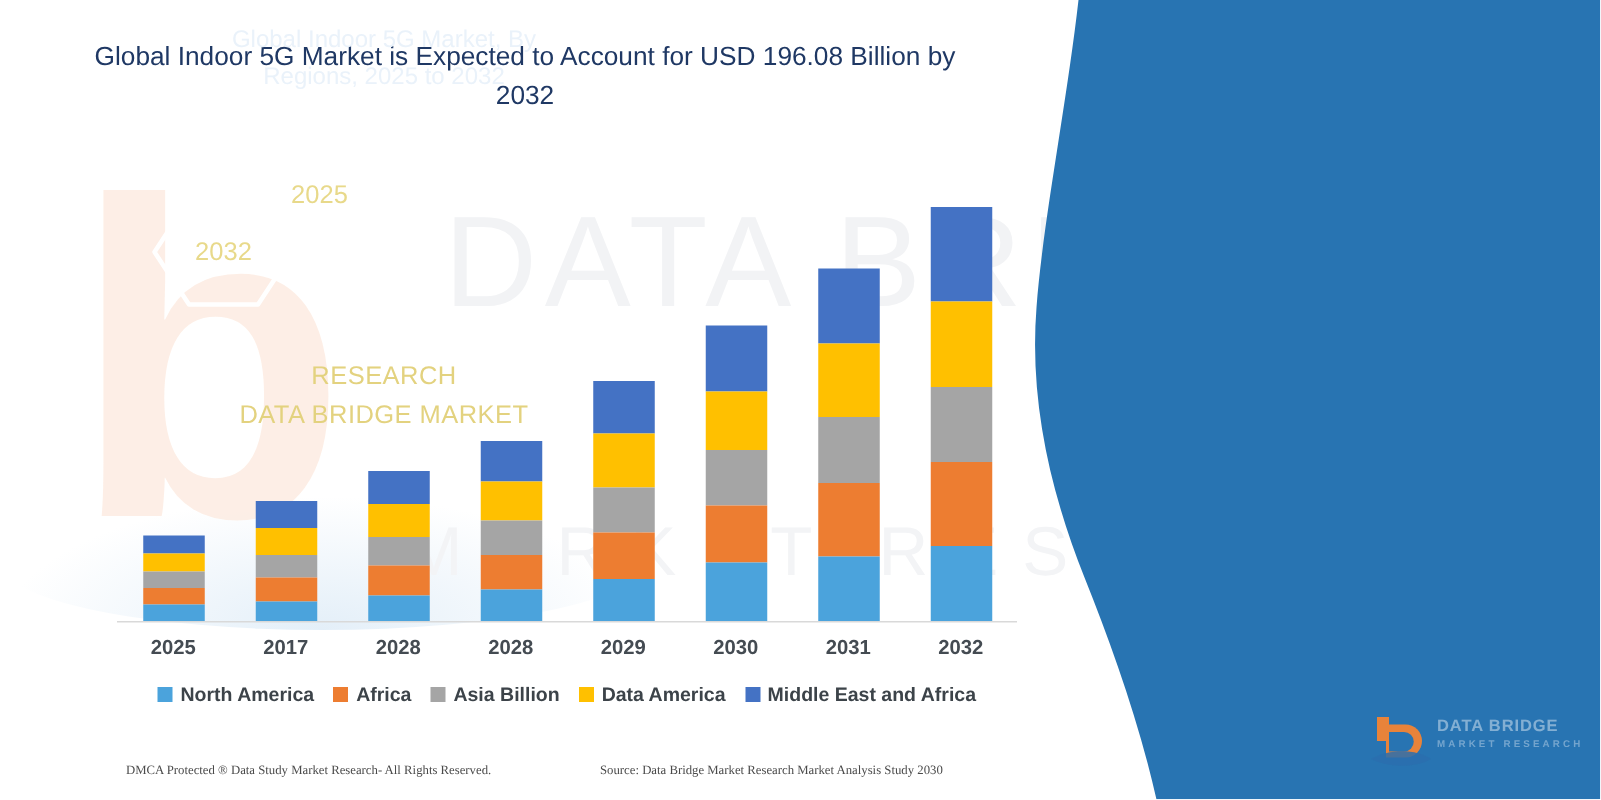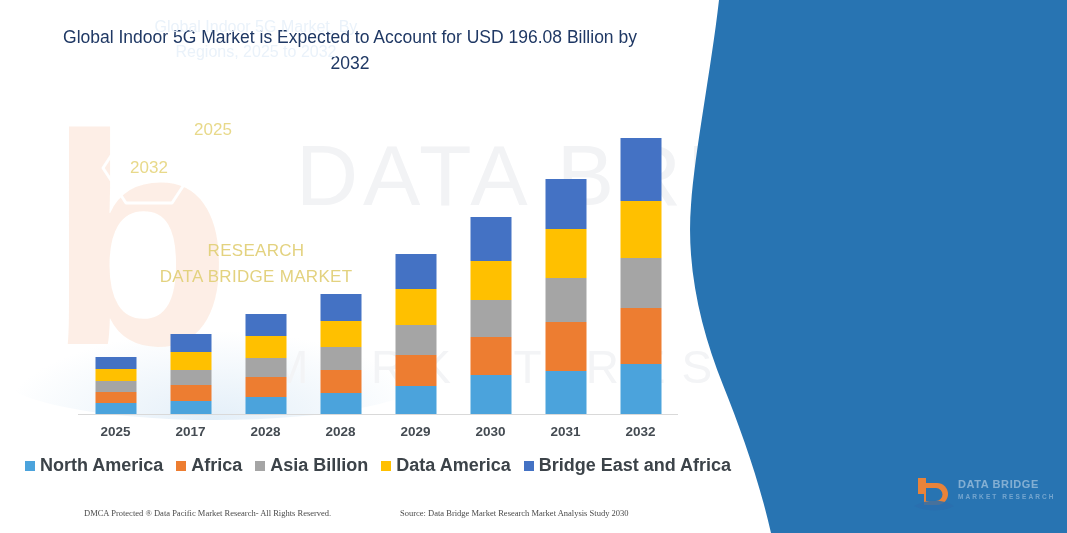--- a/index.html
+++ b/index.html
@@ -63,21 +63,21 @@
     font-size:13.5px;font-weight:700;
   }
 
   
   .legend{
     position:absolute;left:78px;top:455px;width:600px;
     display:flex;justify-content:center;align-items:center;gap:13px;
   }
   .legend-item{display:flex;align-items:center;gap:5px;white-space:nowrap;}
   .legend-swatch{width:10px;height:10px;display:inline-block;}
-  .legend-label{font-size:18px;font-weight:700;color:#3c4349;}
+  .legend-label{font-size:13px;font-weight:700;color:#3c4349;}
 
   
   .footer-left{
     position:absolute;left:84px;top:508px;
     font-family:"Liberation Serif", serif;
     font-size:8.5px;color:#4a4a4a;white-space:nowrap;
   }
   .footer-right{
     position:absolute;left:400px;top:508px;
     font-family:"Liberation Serif", serif;
@@ -234,25 +234,25 @@
       <div class="legend-item">
         <span class="legend-swatch" style="background: rgb(165, 165, 165);"></span>
         <span class="legend-label">Asia Billion</span>
       </div>
       <div class="legend-item">
         <span class="legend-swatch" style="background: rgb(255, 192, 0);"></span>
         <span class="legend-label">Data America</span>
       </div>
       <div class="legend-item">
         <span class="legend-swatch" style="background: rgb(68, 114, 196);"></span>
-        <span class="legend-label">Bridge East and Africa</span>
-      </div>
-    </div>
-
-  <div class="footer-left">DMCA Protected ® Data Pacific Market Research-  All Rights Reserved.</div>
+        <span class="legend-label">Middle East and Africa</span>
+      </div>
+    </div>
+
+  <div class="footer-left">DMCA Protected ® Data Study Market Research-  All Rights Reserved.</div>
   <div class="footer-right">Source: Data Bridge Market Research  Market Analysis Study 2030</div>
 
   <div class="panel">
     <svg width="400" height="533" viewBox="0 0 400 533" xmlns="http://www.w3.org/2000/svg">
       <path d="M 52 0 C 44 70, 28 150, 24 205 C 19 268, 34 330, 56 385 C 74 430, 92 480, 104 533 L 400 533 L 400 0 Z" fill="#2874B2"></path>
     </svg>
   </div>
 
   <div class="panel-content">
     <div class="panel-title">Global Indoor 5G Market, By Regions, 2025 to 2032</div>

